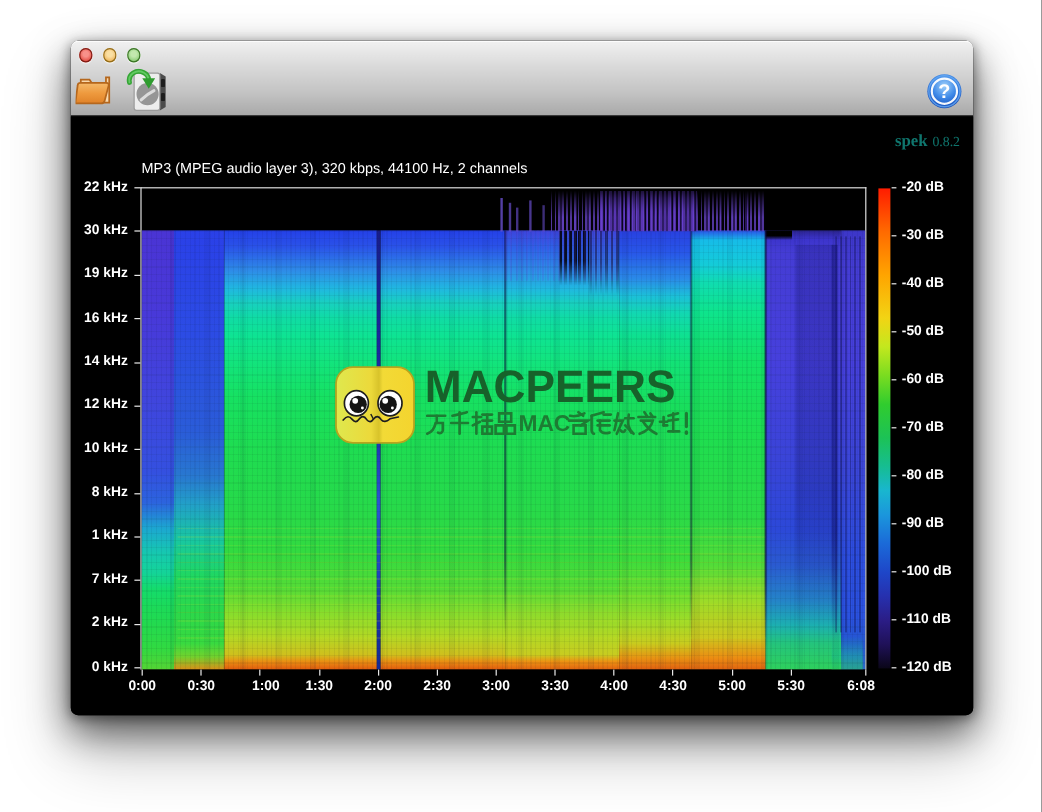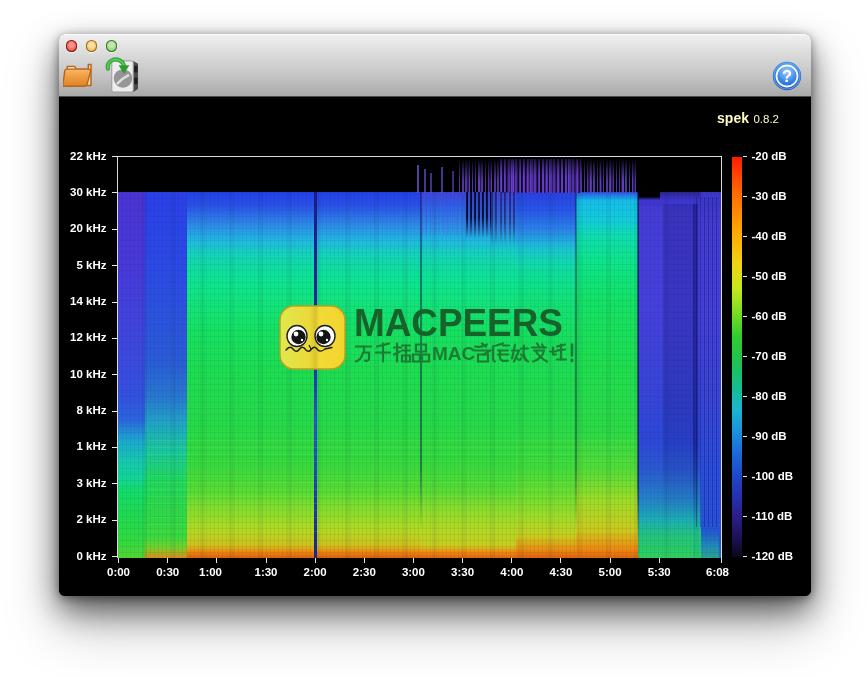--- a/index.html
+++ b/index.html
@@ -12,21 +12,21 @@
      box-shadow:inset 0 1px 0 rgba(255,255,255,.8);border-bottom:1px solid #4a4a4a;box-sizing:border-box;}
 #ttl{position:absolute;left:0;right:0;top:5.5px;text-align:center;font-size:13px;color:#3c3c3c;}
 .tl{position:absolute;top:6.5px;width:11.5px;height:11.5px;border-radius:50%;}
 #tlr{left:7px; background:radial-gradient(circle at 50% 42%,#f8918a 0 25%,#ea6158 55%,#d03e34 78%,#7e1a12 100%);box-shadow:inset 0 0 0 1px rgba(110,20,12,.85),0 1px 1px rgba(255,255,255,.75);}
 #tly{left:27px;background:radial-gradient(circle at 50% 42%,#fadfa2 0 25%,#f2c272 55%,#e3a945 78%,#8a6410 100%);box-shadow:inset 0 0 0 1px rgba(130,95,15,.85),0 1px 1px rgba(255,255,255,.75);}
 #tlg{left:47px;background:radial-gradient(circle at 50% 42%,#c2e8ae 0 25%,#9cd487 55%,#77bc5c 78%,#2f6e1c 100%);box-shadow:inset 0 0 0 1px rgba(45,100,25,.85),0 1px 1px rgba(255,255,255,.75);}
 #content{position:absolute;left:0;top:63px;width:752.5px;height:499px;background:#000;
      border-radius:0 0 6px 6px;overflow:hidden;color:#fff;}
 #t1{position:absolute;left:59.5px;top:12.5px;font-size:13px;font-weight:bold;color:#fff;}
 #t2{position:absolute;left:59.5px;top:36.5px;font-size:12px;color:#fff;}
-#spk{position:absolute;right:32px;top:12px;color:#fef9c3;}
+#spk{position:absolute;right:11px;top:12px;color:#0f766e;font-family:Liberation Serif, serif;}
 #spk b{font-size:14px;font-weight:bold;}
 #spk span{font-size:11.5px;}
 #plot{position:absolute;left:58.5px;top:59.5px;width:604.5px;height:402px;background:#000;
       border:1px solid #dcdcdc;border-bottom:none;box-sizing:border-box;overflow:hidden;}
 #legend{position:absolute;left:673px;top:60.5px;width:10.5px;height:400px;
   background:linear-gradient(#ff1c00 0%,#ff6a00 9%,#ffa400 18%,#f2d414 27%,#c3e81e 33%,#7adc20 39%,#30cc2e 45%,#1cc256 52%,#16bd92 58%,#19b6cf 63%,#1b96dc 68%,#1b6ad8 74%,#1e46c8 80%,#2630ae 85%,#2b1d86 90%,#1f1158 95%,#0a0618 100%);}
 .flab{position:absolute;font-size:11.5px;font-weight:bold;color:#fff;width:44px;text-align:right;left:4px;}
 .ftick{position:absolute;left:53px;width:5.5px;height:1px;background:#e8e8e8;}
 .tlab{position:absolute;font-size:11.5px;font-weight:bold;color:#fff;width:40px;text-align:center;top:469.5px;}
 .ttick{position:absolute;top:461px;width:1px;height:5.5px;background:#e8e8e8;}
@@ -76,20 +76,21 @@
           </radialGradient>
         </defs>
      <circle cx="15" cy="15" r="14.2" fill="url(#hg)"></circle>
      <circle cx="15" cy="15" r="10.5" fill="none" stroke="#fff" stroke-width="1.8" opacity=".95"></circle>
      <circle cx="15" cy="15" r="13" fill="none" stroke="#6aaaf0" stroke-width="1.2" opacity=".8"></circle>
      <text x="15" y="21" font-family="Liberation Sans" font-size="16.5" font-weight="bold" fill="#fff" text-anchor="middle">?</text>
    </svg>
 
  </div>
  <div id="content">
+   <div id="t2">MP3 (MPEG audio layer 3), 320 kbps, 44100 Hz, 2 channels</div>
    <div id="spk"><b>spek</b> <span>0.8.2</span></div>
    <div id="plot">
     <div class="sec" style="left:0px;width:27px;background:linear-gradient(#4a34d4 0%,#4839d9 19%,#4045dd 38%,#3450e0 55%,#2c64de 62%,#1ca8d0 68%,#16c8b0 73.4%,#14d498 78%,#14dc6c 81.6%,#1cda58 86%,#24da4e 90%,#30da42 95%,#54d434 100%);"></div>
     <div class="sec" style="left:27px;width:42px;background:linear-gradient(#2a40e8 0%,#2c4ce4 24%,#2a5cd8 46%,#2878d0 56%,#22a0c8 62.4%,#18c8a0 70.6%,#20d860 78.8%,#2cd84a 87%,#38da40 94%,#70d22e 97%,#d89018 100%);"></div>
     <div class="sec" style="left:69px;width:126.5px;background:linear-gradient(#2440e8 0%,#2a52e8 3.7%,#2e8ce8 9.2%,#20b8e0 13.3%,#18d0c0 16.5%,#10dca4 20%,#0ee492 24.2%,#12e47e 29.6%,#16e162 37.8%,#1edd52 48.8%,#26da4a 62.4%,#32da40 73.4%,#55dc36 81.6%,#86de2c 87%,#b2d824 92.5%,#cfc01d 96.6%,#ea8d12 98.2%,#e05c0e 100%);"></div>
     <div class="sec" style="left:199px;width:103.5px;background:linear-gradient(#2440e8 0%,#2a52e8 3.7%,#2e8ce8 9.2%,#20b8e0 13.3%,#18d0c0 16.5%,#10dca4 20%,#0ee492 24.2%,#12e47e 29.6%,#16e162 37.8%,#1edd52 48.8%,#26da4a 62.4%,#32da40 73.4%,#55dc36 81.6%,#86de2c 87%,#b2d824 92.5%,#cfc01d 96.6%,#ea8d12 98.2%,#e05c0e 100%);"></div>
     <div class="sec" style="left:302.5px;width:95px;background:linear-gradient(#3c44dc 0%,#2e62e8 4%,#2e8ee8 9.2%,#20b8e0 13.3%,#18d0c0 16.5%,#10dca4 20%,#0ee492 24.2%,#12e47e 29.6%,#16e162 37.8%,#1edd52 48.8%,#26da4a 62.4%,#32da40 73.4%,#55dc36 81.6%,#8cdc2c 87%,#b2d824 92.5%,#c8cc20 96.6%,#ee9012 98.2%,#e06410 100%);"></div>
     <div class="sec" style="left:397.5px;width:60px;background:linear-gradient(#2840e0 0%,#2856e8 5%,#2a8ae8 11%,#1cc0d8 15%,#12d8b0 19%,#0ee190 24%,#12e276 30%,#18de5c 40%,#20dc50 52%,#2ada48 64%,#3cdc3c 75%,#6cde30 83%,#a0dc28 89%,#c8cc1e 94%,#e89012 97.5%,#e06010 100%);"></div>
     <div class="sec" style="left:457.5px;width:62px;background:linear-gradient(#2a52e8 0%,#16bce8 2.3%,#14ccd8 8%,#10dcb0 11.9%,#0ee48c 18.7%,#14e266 29.6%,#1ede50 46%,#2cda46 65.2%,#52dc38 76.1%,#9cdc28 84.3%,#ccc81e 92.5%,#ec8c12 97.4%,#e06410 100%);"></div>
     <div class="sec" style="left:519.5px;width:63px;background:linear-gradient(#2c2490 0%,#3c34cc 2%,#443cd4 5%,#4640dc 29.6%,#3a44d8 51.5%,#2c48d8 67.9%,#2a5ad0 76.1%,#2484c8 84.3%,#1cb0b0 90%,#24c47c 94%,#2ed05c 100%);"></div>
@@ -210,45 +211,45 @@
             <path d="M2 17.5 V18.5" stroke-width="2.8"></path>
           </g>
         </svg>
 
    </div>
    <div id="legend"></div>
    <div class="flab" style="top:53.0px">22 kHz</div>
    <div class="ftick" style="top:59.5px"></div>
    <div class="flab" style="top:89.4px">30 kHz</div>
    <div class="ftick" style="top:95.9px"></div>
-   <div class="flab" style="top:125.7px">20 kHz</div>
+   <div class="flab" style="top:125.7px">19 kHz</div>
    <div class="ftick" style="top:132.2px"></div>
-   <div class="flab" style="top:162.1px">5 kHz</div>
+   <div class="flab" style="top:162.1px">16 kHz</div>
    <div class="ftick" style="top:168.6px"></div>
    <div class="flab" style="top:198.5px">14 kHz</div>
    <div class="ftick" style="top:205.0px"></div>
    <div class="flab" style="top:234.8px">12 kHz</div>
    <div class="ftick" style="top:241.3px"></div>
    <div class="flab" style="top:271.2px">10 kHz</div>
    <div class="ftick" style="top:277.7px"></div>
    <div class="flab" style="top:307.5px">8 kHz</div>
    <div class="ftick" style="top:314.0px"></div>
    <div class="flab" style="top:343.9px">1 kHz</div>
    <div class="ftick" style="top:350.4px"></div>
-   <div class="flab" style="top:380.3px">3 kHz</div>
+   <div class="flab" style="top:380.3px">7 kHz</div>
    <div class="ftick" style="top:386.8px"></div>
    <div class="flab" style="top:416.6px">2 kHz</div>
    <div class="ftick" style="top:423.1px"></div>
    <div class="flab" style="top:453.0px">0 kHz</div>
    <div class="ftick" style="top:459.5px"></div>
    <div class="tlab" style="left:40.0px">0:00</div>
    <div class="ttick" style="left:59.5px"></div>
    <div class="tlab" style="left:89.2px">0:30</div>
    <div class="ttick" style="left:108.7px"></div>
-   <div class="tlab" style="left:132px">1:00</div>
+   <div class="tlab" style="left:143px">1:00</div>
    <div class="ttick" style="left:157.8px"></div>
    <div class="tlab" style="left:187.5px">1:30</div>
    <div class="ttick" style="left:207.0px"></div>
    <div class="tlab" style="left:236.6px">2:00</div>
    <div class="ttick" style="left:256.1px"></div>
    <div class="tlab" style="left:285.8px">2:30</div>
    <div class="ttick" style="left:305.3px"></div>
    <div class="tlab" style="left:334.9px">3:00</div>
    <div class="ttick" style="left:354.4px"></div>
    <div class="tlab" style="left:384.1px">3:30</div>

